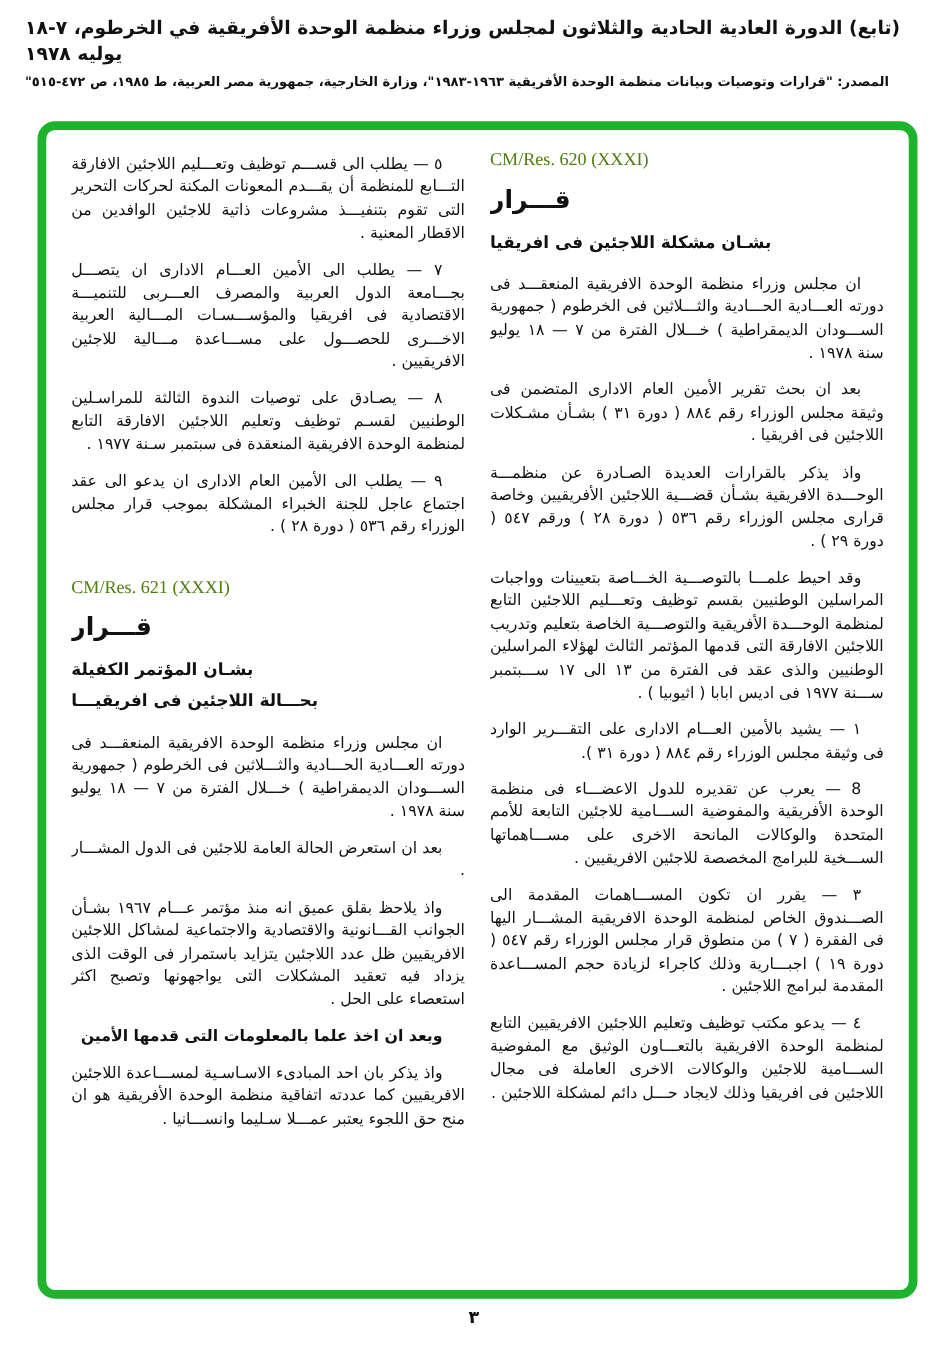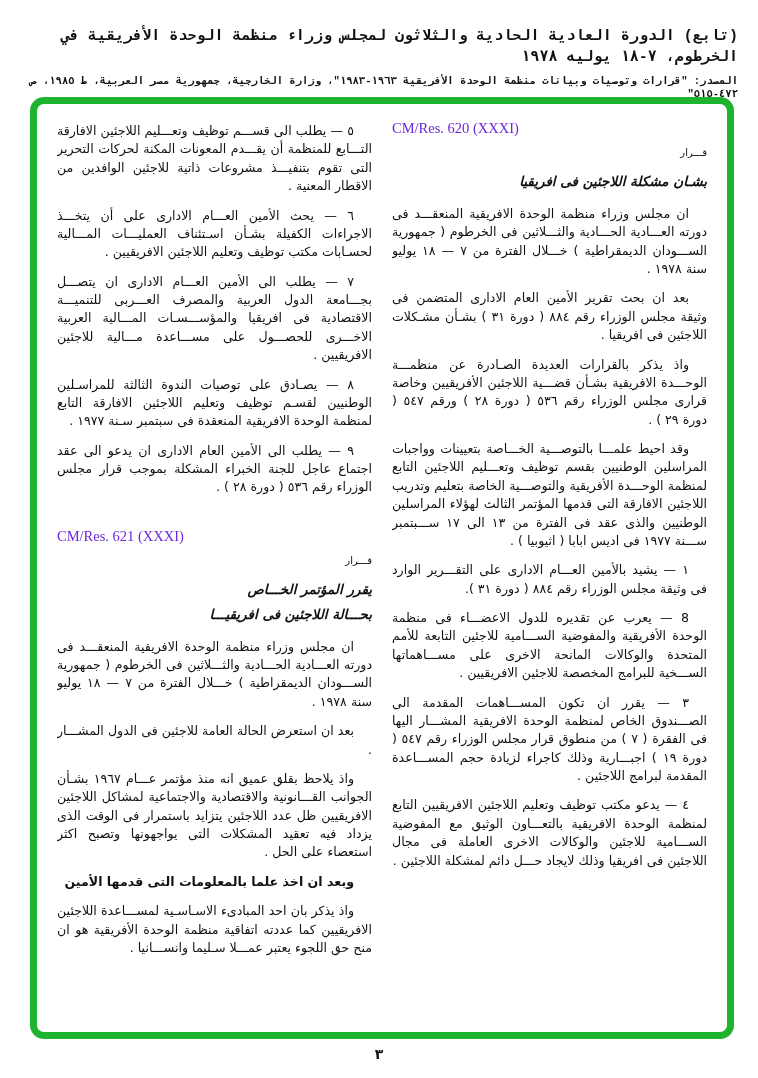--- a/index.html
+++ b/index.html
@@ -2,45 +2,45 @@
 <html lang="ar"><head>
 <meta charset="utf-8">
 <style>
   * { margin:0; padding:0; box-sizing:border-box; }
   html,body { background:#ffffff; }
   body {
     width:758px; height:1078px; position:relative;
     font-family:"DejaVu Sans", sans-serif; color:#111;
   }
   .page-header {
-    position:absolute; top:26px; left:20px; right:20px;
-    text-align:right; direction:rtl;font-family:Liberation Mono, monospace;
+    position:absolute; top:12px; left:20px; right:20px;
+    text-align:left; direction:rtl;
   }
   .header-line1 { font-size:15px; font-weight:bold; letter-spacing:0; line-height:1.4; }
   .header-line2 { font-size:10.5px; font-weight:bold; margin-top:6px; }
   .content-frame {
     position:absolute; left:30px; top:97px; width:704px; height:942px;
     border:7px solid #1db32c; border-radius:14px; background:#fff;
   }
   .columns {
     position:absolute; top:0; left:0; right:0; bottom:0;
     display:flex; direction:rtl;
     padding:10px 20px 8px 20px; gap:20px;
   }
   .col { flex:1 1 0; direction:rtl; overflow:hidden; }
   .res-code {
     direction:ltr; text-align:left;
     font-family:"Liberation Serif", serif;
-    font-size:14.5px; color:#6d28d9; margin:6px 0 10px 0;
+    font-size:14.5px; color:#4d7c0f; margin:6px 0 10px 0;
   }
   .res-title {
-    text-align:right; font-weight:normal; font-size:10px; margin:10px 0 12px 0;
+    text-align:left; font-weight:bold; font-size:20px; margin:10px 0 12px 0;
   }
   .res-subtitle {
-    text-align:right; font-weight:bold; font-size:13.5px; margin:0 0 12px 0; line-height:1.7;font-style:italic;
+    text-align:left; font-weight:bold; font-size:13.5px; margin:0 0 12px 0; line-height:1.7;
   }
   .para {
     font-size:12.6px; line-height:1.46; text-align:justify;
     text-indent:18px; margin-bottom:11px;
   }
   .para:last-child { margin-bottom:0; }
   .section-gap { height:14px; }
   .page-number {
     position:absolute; left:0; right:0; top:1046px;
     text-align:center; font-weight:bold; font-size:14px; direction:rtl;
@@ -66,30 +66,29 @@
       <p class="para">واذ يذكر بالقرارات العديدة الصـادرة عن منظمـــة الوحـــدة الافريقية بشـأن قضـــية اللاجئين الأفريقيين وخاصة قرارى مجلس الوزراء رقم ٥٣٦ ( دورة ٢٨ ) ورقم ٥٤٧ ( دورة ٢٩ ) .</p>
       <p class="para">وقد احيط علمـــا بالتوصـــية الخـــاصة بتعيينات وواجبات المراسلين الوطنيين بقسم توظيف وتعـــليم اللاجئين التابع لمنظمة الوحـــدة الأفريقية والتوصـــية الخاصة بتعليم وتدريب اللاجئين الافارقة التى قدمها المؤتمر الثالث لهؤلاء المراسلين الوطنيين والذى عقد فى الفترة من ١٣ الى ١٧ ســـبتمبر ســـنة ١٩٧٧ فى اديس ابابا ( اثيوبيا ) .</p>
       <p class="para">١ — يشيد بالأمين العـــام الادارى على التقـــرير الوارد فى وثيقة مجلس الوزراء رقم ٨٨٤ ( دورة ٣١ ).</p>
       <p class="para">8 — يعرب عن تقديره للدول الاعضـــاء فى منظمة الوحدة الأفريقية والمفوضية الســـامية للاجئين التابعة للأمم المتحدة والوكالات المانحة الاخرى على مســـاهماتها الســـخية للبرامج المخصصة للاجئين الافريقيين .</p>
       <p class="para">٣ — يقرر ان تكون المســـاهمات المقدمة الى الصـــندوق الخاص لمنظمة الوحدة الافريقية المشـــار اليها فى الفقرة ( ٧ ) من منطوق قرار مجلس الوزراء رقم ٥٤٧ ( دورة ١٩ ) اجبـــارية وذلك كاجراء لزيادة حجم المســـاعدة المقدمة لبرامج اللاجئين .</p>
       <p class="para">٤ — يدعو مكتب توظيف وتعليم اللاجئين الافريقيين التابع لمنظمة الوحدة الافريقية بالتعـــاون الوثيق مع المفوضية الســـامية للاجئين والوكالات الاخرى العاملة فى مجال اللاجئين فى افريقيا وذلك لايجاد حـــل دائم لمشكلة اللاجئين .</p>
     </div>
 
     <div class="col">
       <p class="para" style="margin-top:8px">٥ — يطلب الى قســـم توظيف وتعـــليم اللاجئين الافارقة التـــابع للمنظمة أن يقـــدم المعونات المكنة لحركات التحرير التى تقوم بتنفيـــذ مشروعات ذاتية للاجئين الوافدين من الاقطار المعنية .</p>
-      <p class="para">٦ — يحث الأمين العـــام الادارى على أن يتخـــذ الاجراءات الكفيلة بشـأن اسـتئناف العمليـــات المـــالية لحسـابات مكتب توظيف وتعليم اللاجئين الافريقيين .</p>
       <p class="para">٧ — يطلب الى الأمين العـــام الادارى ان يتصـــل بجـــامعة الدول العربية والمصرف العـــربى للتنميـــة الاقتصادية فى افريقيا والمؤســـسـات المـــالية العربية الاخـــرى للحصـــول على مســـاعدة مـــالية للاجئين الافريقيين .</p>
       <p class="para">٨ — يصـادق على توصيات الندوة الثالثة للمراسـلين الوطنيين لقسـم توظيف وتعليم اللاجئين الافارقة التابع لمنظمة الوحدة الافريقية المنعقدة فى سبتمبر سـنة ١٩٧٧ .</p>
       <p class="para">٩ — يطلب الى الأمين العام الادارى ان يدعو الى عقد اجتماع عاجل للجنة الخبراء المشكلة بموجب قرار مجلس الوزراء رقم ٥٣٦ ( دورة ٢٨ ) .</p>
 
       <div class="section-gap"></div>
 
       <div class="res-code">CM/Res. 621 (XXXI)</div>
       <div class="res-title">قـــرار</div>
-      <div class="res-subtitle" style="margin-bottom:2px">يقرر المؤتمر الخـــاص</div>
+      <div class="res-subtitle" style="margin-bottom:2px">بشـان المؤتمر الكفيلة</div>
       <div class="res-subtitle">بحـــالة اللاجئين فى افريقيـــا</div>
       <p class="para">ان مجلس وزراء منظمة الوحدة الافريقية المنعقـــد فى دورته العـــادية الحـــادية والثـــلاثين فى الخرطوم ( جمهورية الســـودان الديمقراطية ) خـــلال الفترة من ٧ — ١٨ يوليو سنة ١٩٧٨ .</p>
       <p class="para">بعد ان استعرض الحالة العامة للاجئين فى الدول المشـــار .</p>
       <p class="para">واذ يلاحظ بقلق عميق انه منذ مؤتمر عـــام ١٩٦٧ بشـأن الجوانب القـــانونية والاقتصادية والاجتماعية لمشاكل اللاجئين الافريقيين ظل عدد اللاجئين يتزايد باستمرار فى الوقت الذى يزداد فيه تعقيد المشكلات التى يواجهونها وتصبح اكثر استعصاء على الحل .</p>
       <p class="para" style="font-weight:bold">وبعد ان اخذ علما بالمعلومات التى قدمها الأمين</p>
       <p class="para">واذ يذكر بان احد المبادىء الاسـاسـية لمســـاعدة اللاجئين الافريقيين كما عددته اتفاقية منظمة الوحدة الأفريقية هو ان منح حق اللجوء يعتبر عمـــلا سـليما وانســـانيا .</p>
     </div>
 
   </div>
 </div>

